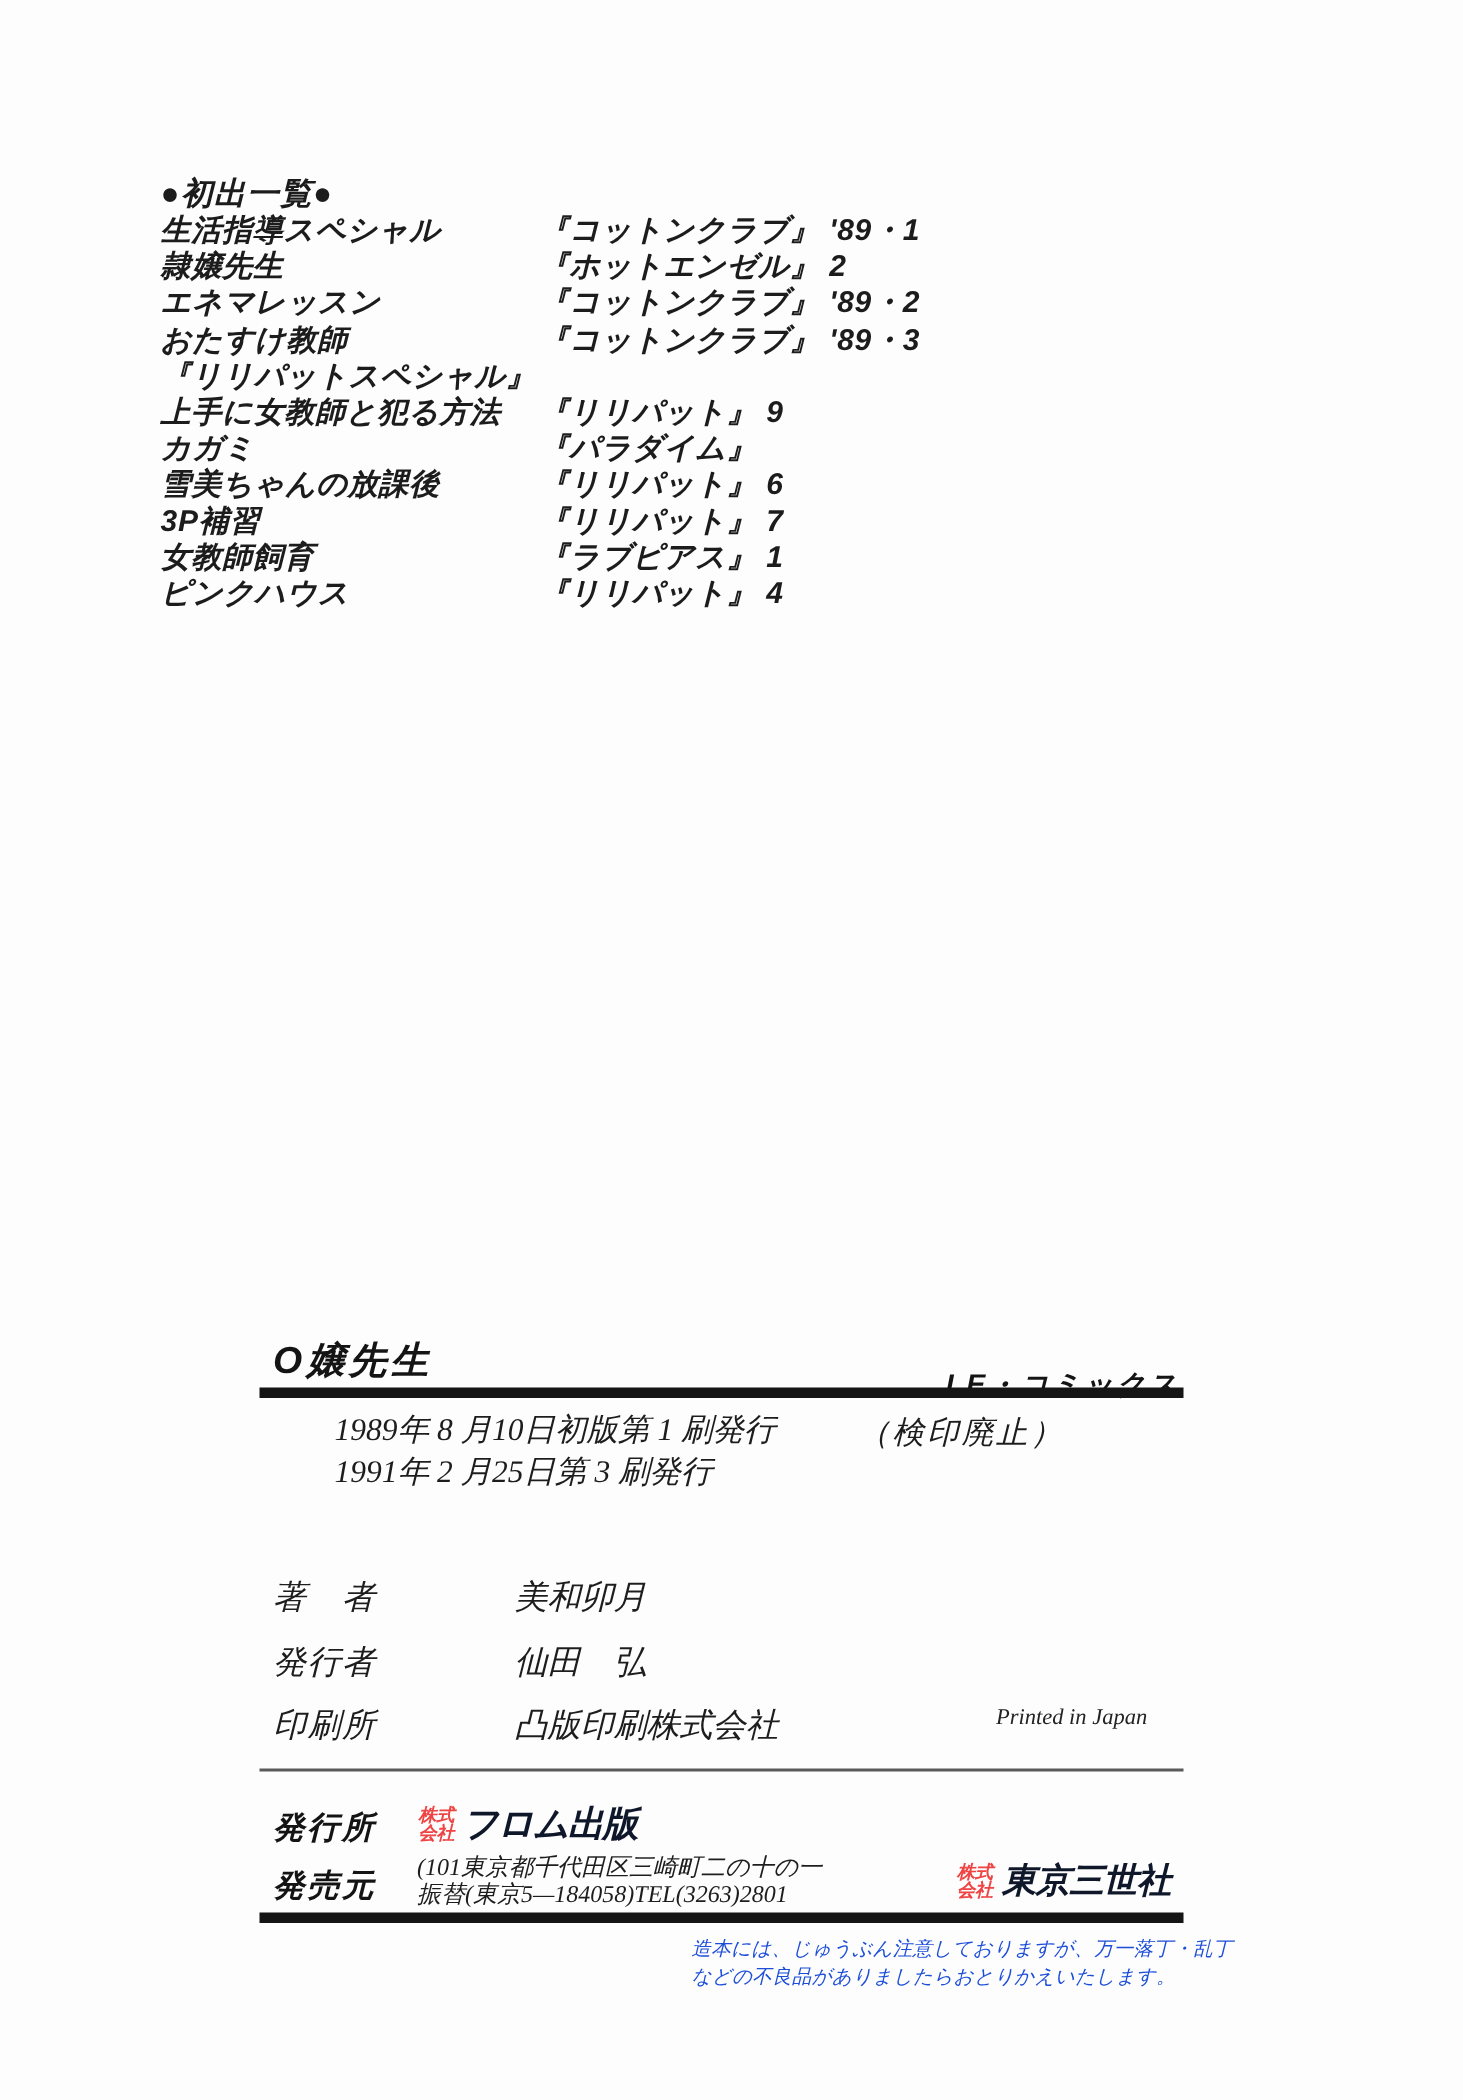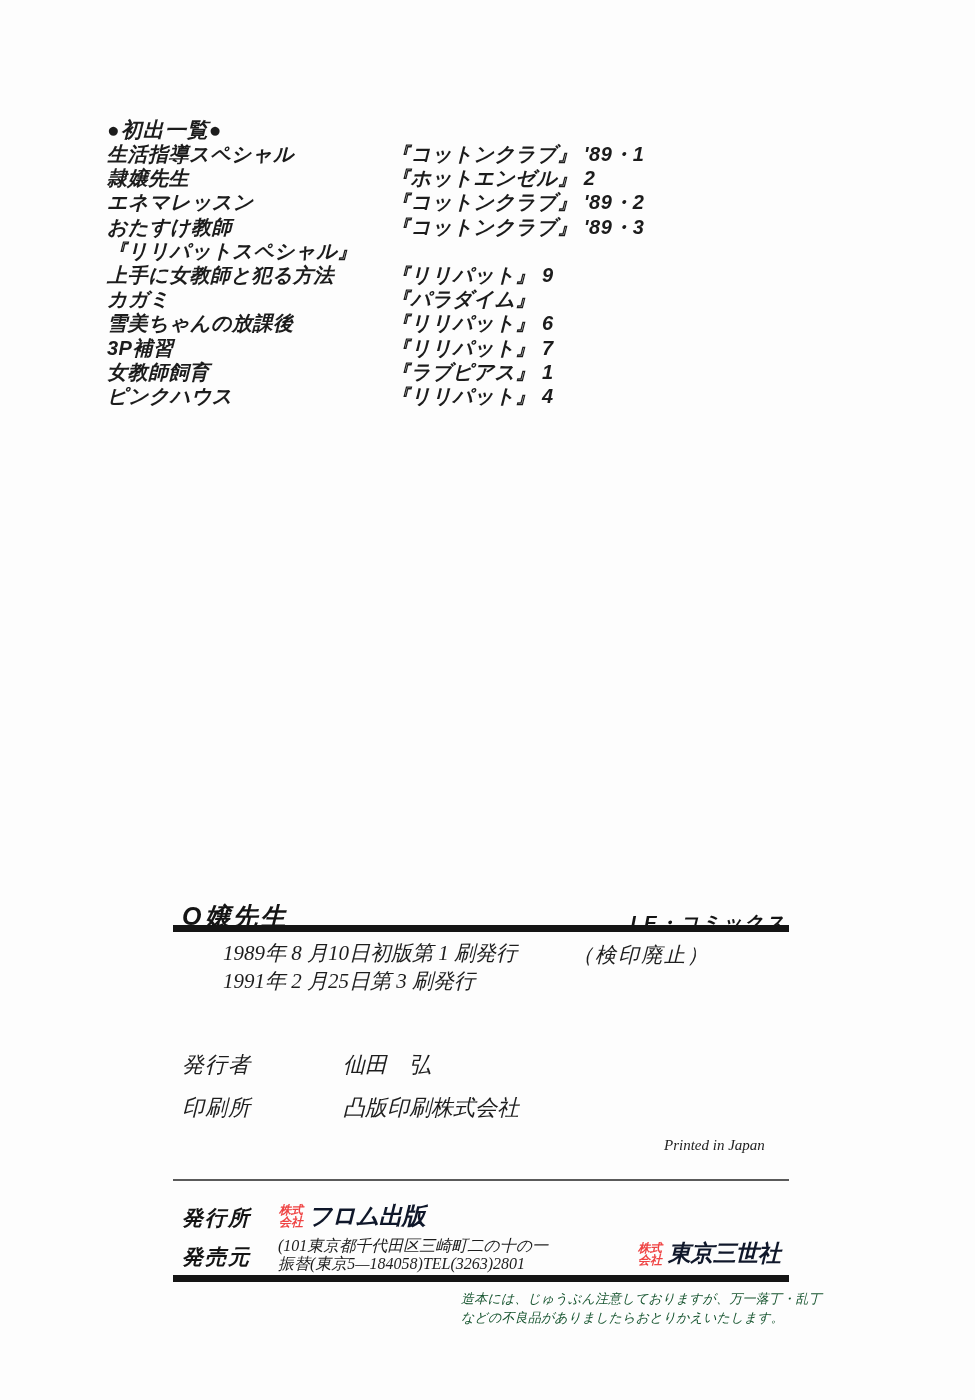--- a/index.html
+++ b/index.html
@@ -26,32 +26,31 @@
     height:25px;
     line-height:25px;
   }
   .list-row{
     display:flex;
     height:24.2px;
     line-height:24.2px;
     font-size:20px;
     letter-spacing:0.5px;
     white-space:nowrap;
-    gap:31px;
   }
   .li-title{width:252px;flex:none;}
   .li-source{flex:none;}
 
   
   .colophon{
     position:absolute;left:173px;top:882px;
     width:616px;height:402px;
   }
   .book-title{
-    position:absolute;left:9px;top:18px;
+    position:absolute;left:9px;top:8px;
     font-family:"Liberation Sans", sans-serif;
     font-size:25px;font-weight:700;letter-spacing:3px;
     color:#141414;white-space:nowrap;
   }
   .imprint{
     position:absolute;right:2px;top:28px;
     font-family:"Liberation Sans", sans-serif;
     font-size:19px;font-weight:700;letter-spacing:2px;
     color:#141414;white-space:nowrap;
   }
@@ -113,21 +112,21 @@
     font-family:"Liberation Serif", serif;
     font-size:16px;line-height:18px;color:#1d1d1d;white-space:nowrap;
   }
   .distributor-row .corp-prefix{left:456px;top:8px;}
   .distributor-row .company-name{left:486px;top:3px;font-size:23px;letter-spacing:-0.5px;}
 
   .disclaimer{
     position:absolute;left:461px;top:1290px;
     font-family:"Liberation Serif", serif;
     font-size:13px;line-height:18.5px;letter-spacing:0.2px;
-    color:#14532d;white-space:nowrap;
+    color:#1d4ed8;white-space:nowrap;
   }
 </style>
 </head>
 <body>
 
 <div class="page">
 
   <section class="pub-list">
     <div class="list-header">●初出一覧●</div>
     <div>
@@ -182,20 +181,24 @@
     <div class="imprint">LE・コミックス</div>
     <div class="rule-thick-top"></div>
 
     <div class="history">
       <div>1989年 8 月10日初版第 1 刷発行</div>
       <div>1991年 2 月25日第 3 刷発行</div>
     </div>
     <div class="inspection">（検印廃止）</div>
 
     <div class="credits">
+        <div class="credit-row">
+          <span class="credit-label">著　者</span>
+          <span class="credit-value">美和卯月</span>
+        </div>
         <div class="credit-row">
           <span class="credit-label">発行者</span>
           <span class="credit-value">仙田　弘</span>
         </div>
         <div class="credit-row">
           <span class="credit-label">印刷所</span>
           <span class="credit-value">凸版印刷株式会社</span>
         </div>
       </div>
     <div class="printed-in">Printed in Japan</div>

